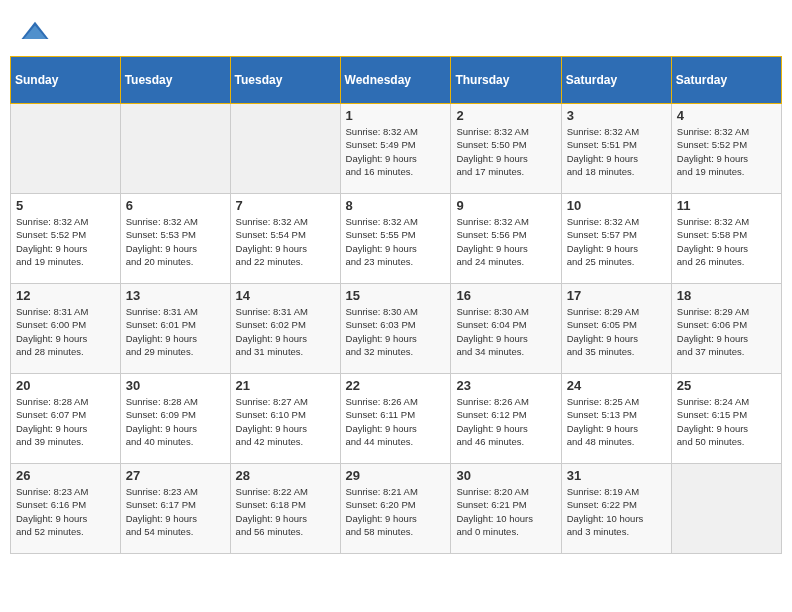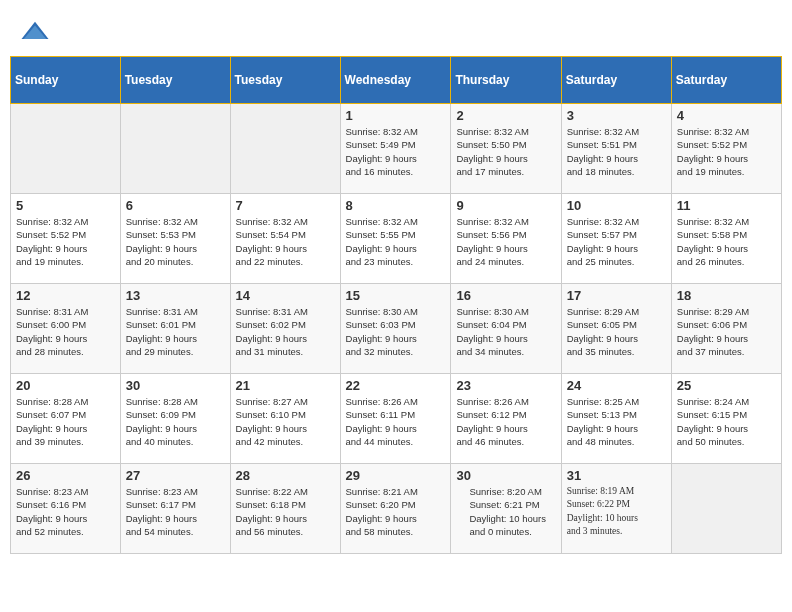--- a/index.html
+++ b/index.html
@@ -340,28 +340,28 @@
         </td>
         <td>
           <div class="day-number">29</div>
           <div class="day-info" style="white-space: pre-line;">Sunrise: 8:21 AM
 Sunset: 6:20 PM
 Daylight: 9 hours
 and 58 minutes.</div>
         </td>
         <td>
           <div class="day-number">30</div>
-          <div class="day-info" style="white-space: pre-line; margin-left: 13px;">Sunrise: 8:20 AM
+          <div class="day-info" style="white-space: pre-line;">Sunrise: 8:20 AM
 Sunset: 6:21 PM
 Daylight: 10 hours
 and 0 minutes.</div>
         </td>
         <td>
           <div class="day-number">31</div>
-          <div class="day-info" style="white-space: pre-line; font-family: Liberation Serif, serif;">Sunrise: 8:19 AM
+          <div class="day-info" style="white-space: pre-line;">Sunrise: 8:19 AM
 Sunset: 6:22 PM
 Daylight: 10 hours
 and 3 minutes.</div>
         </td>
         <td class="empty-cell"></td>
       </tr>
     </tbody>
 </table>
 
 </body></html>

